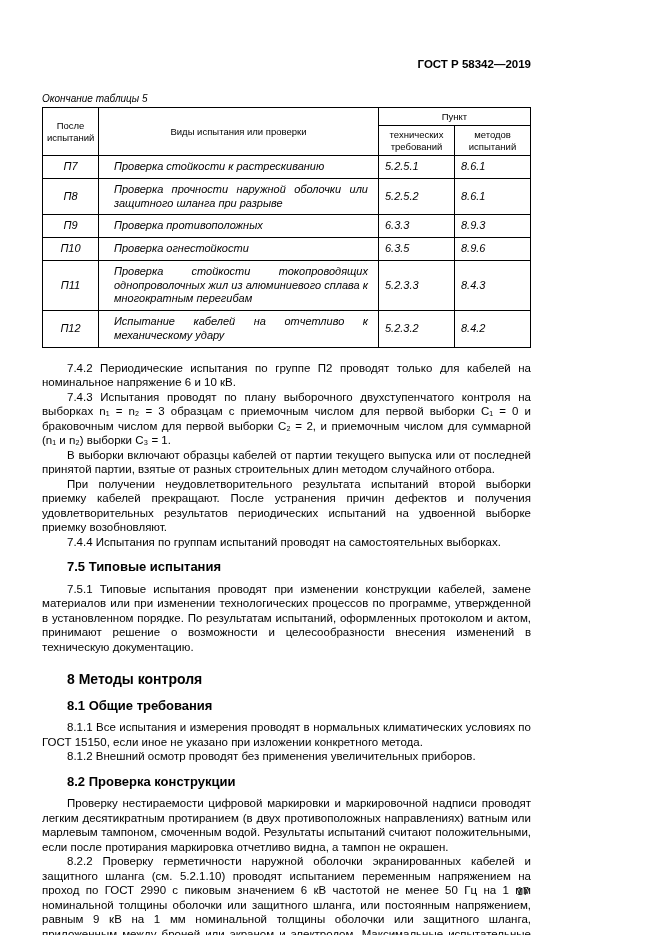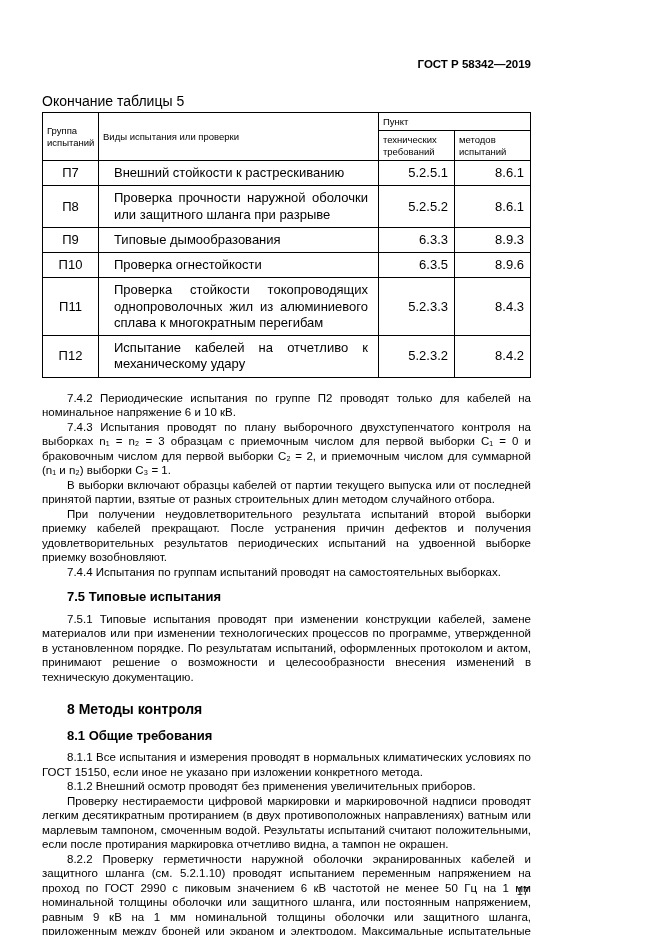--- a/index.html
+++ b/index.html
@@ -16,50 +16,52 @@
   }
 
   .doc-number {
     text-align: right;
     font-weight: bold;
     font-size: 11.5px;
     margin-bottom: 16px;
   }
 
   .table-caption {
-    font-size: 14px;
+    font-style: italic;
+    font-size: 10px;
     margin-bottom: 3px;
     margin-top: 23px;
   }
 
   table.gost-table {
     border-collapse: collapse;
     table-layout: fixed;
     width: 100%;
   }
   .gost-table th, .gost-table td {
     border: 1px solid #000;
   }
   .gost-table th {
     font-weight: normal;
     font-size: 9.5px;
     line-height: 1.2;
-    text-align: left;
+    text-align: center;
     vertical-align: middle;
     padding: 3px 4px;
   }
   .gost-table td {
-    font-size: 13px;
+    font-size: 11px;
     line-height: 1.25;
     vertical-align: middle;
     padding: 4px 6px;
+    font-style: italic;
   }
   td.c-group { text-align: center; }
   td.c-kind  { text-align: justify; padding-left: 15px; padding-right: 10px; }
-  td.c-num   { text-align: right; }
+  td.c-num   { text-align: left; }
 
   .content {
     margin-top: 13px;
     font-size: 11.5px;
     line-height: 14.5px;
     text-align: justify;
   }
   .content p {
     text-indent: 25px;
     margin: 0;
@@ -97,45 +99,45 @@
 
   <table class="gost-table">
     <colgroup>
       <col style="width:56px">
       <col>
       <col style="width:76px">
       <col style="width:76px">
     </colgroup>
     <thead>
       <tr>
-        <th rowspan="2">Группа испытаний</th>
+        <th rowspan="2">После испытаний</th>
         <th rowspan="2">Виды испытания или проверки</th>
         <th colspan="2">Пункт</th>
       </tr>
       <tr>
         <th>технических требований</th>
         <th>методов испытаний</th>
       </tr>
     </thead>
     <tbody>
       <tr>
         <td class="c-group">П7</td>
-        <td class="c-kind">Внешний стойкости к растрескиванию</td>
+        <td class="c-kind">Проверка стойкости к растрескиванию</td>
         <td class="c-num">5.2.5.1</td>
         <td class="c-num">8.6.1</td>
       </tr>
       <tr>
         <td class="c-group">П8</td>
         <td class="c-kind">Проверка прочности наружной оболочки или защитного шланга при разрыве</td>
         <td class="c-num">5.2.5.2</td>
         <td class="c-num">8.6.1</td>
       </tr>
       <tr>
         <td class="c-group">П9</td>
-        <td class="c-kind">Типовые дымообразования</td>
+        <td class="c-kind">Проверка противоположных</td>
         <td class="c-num">6.3.3</td>
         <td class="c-num">8.9.3</td>
       </tr>
       <tr>
         <td class="c-group">П10</td>
         <td class="c-kind">Проверка огнестойкости</td>
         <td class="c-num">6.3.5</td>
         <td class="c-num">8.9.6</td>
       </tr>
       <tr>
@@ -164,20 +166,21 @@
 
     <p>7.5.1 Типовые испытания проводят при изменении конструкции кабелей, замене материалов или при изменении технологических процессов по программе, утвержденной в установленном порядке. По результатам испытаний, оформленных протоколом и актом, принимают решение о возможности и целесообразности внесения изменений в техническую документацию.</p>
 
     <div class="h-sec">8 Методы контроля</div>
 
     <div class="h-sub">8.1 Общие требования</div>
 
     <p>8.1.1 Все испытания и измерения проводят в нормальных климатических условиях по ГОСТ 15150, если иное не указано при изложении конкретного метода.</p>
     <p>8.1.2 Внешний осмотр проводят без применения увеличительных приборов.</p>
 
+    <div class="h-sub">8.2 Проверка конструкции</div>
 
     <p>Проверку нестираемости цифровой маркировки и маркировочной надписи проводят легким десятикратным протиранием (в двух противоположных направлениях) ватным или марлевым тампоном, смоченным водой. Результаты испытаний считают положительными, если после протирания маркировка отчетливо видна, а тампон не окрашен.</p>
     <p>8.2.2 Проверку герметичности наружной оболочки экранированных кабелей и защитного шланга (см. 5.2.1.10) проводят испытанием переменным напряжением на проход по ГОСТ 2990 с пиковым значением 6 кВ частотой не менее 50 Гц на 1 мм номинальной толщины оболочки или защитного шланга, или постоянным напряжением, равным 9 кВ на 1 мм номинальной толщины оболочки или защитного шланга, приложенным между броней или экраном и электродом. Максимальные испытательные пере-</p>
   </div>
 
   <div class="page-number">17</div>
 
 </div>
 
 </body></html>

